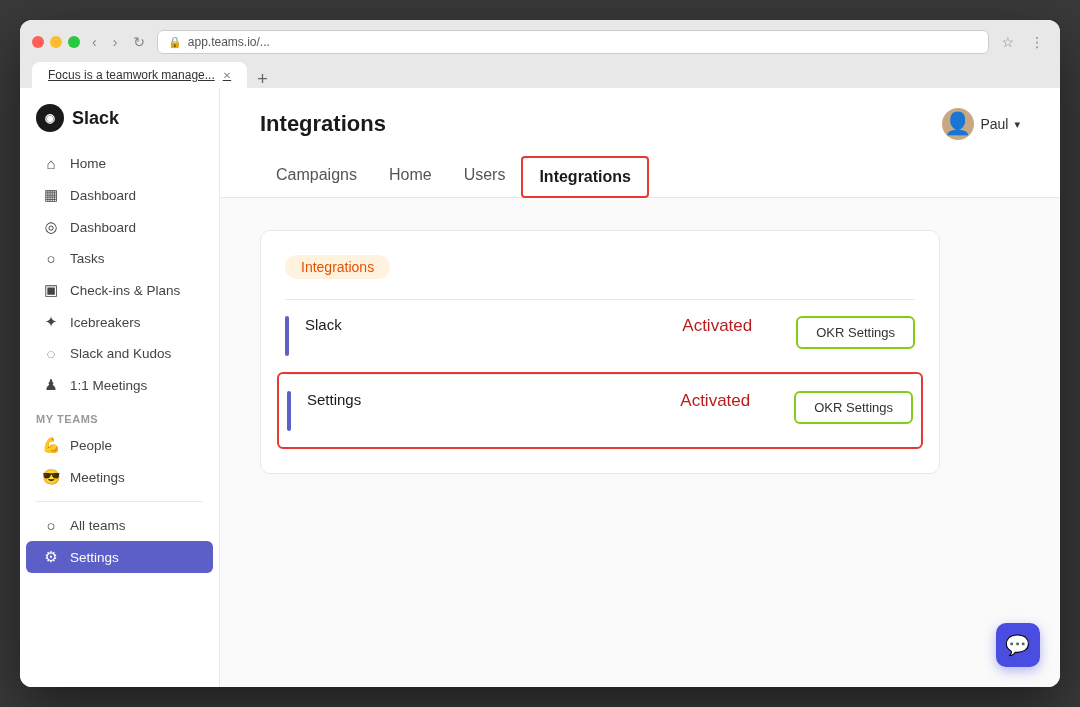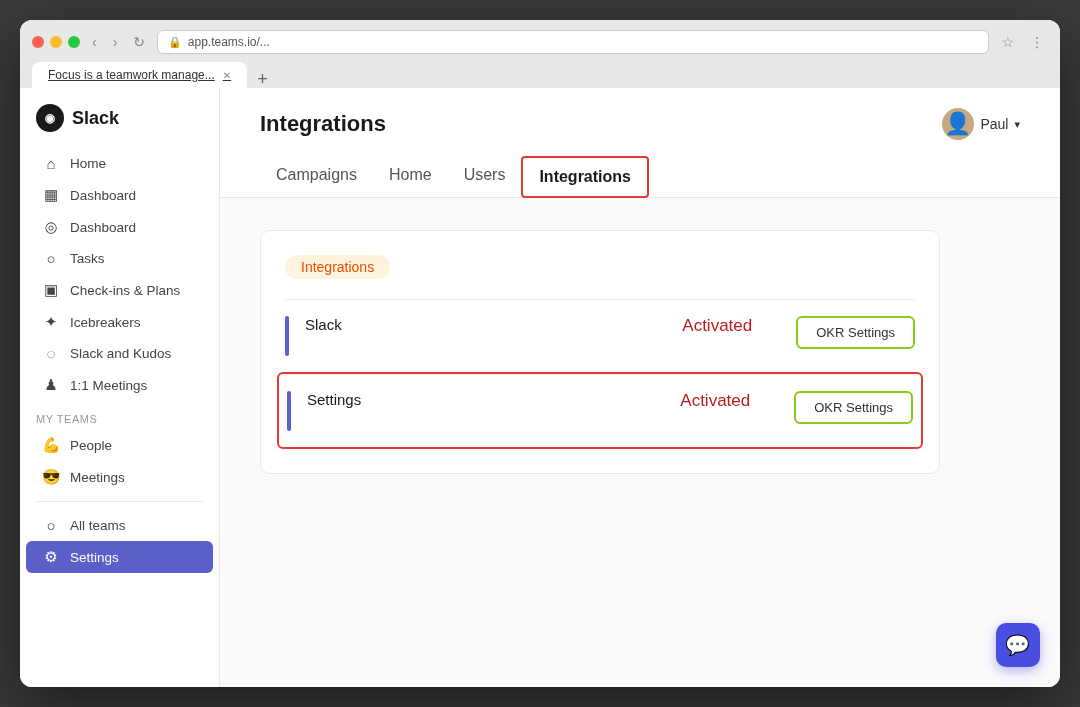--- a/index.html
+++ b/index.html
@@ -178,21 +178,21 @@
     }
 
     .sidebar-icon {
       font-size: 15px;
       width: 18px;
       text-align: center;
     }
 
     .sidebar-section-label {
       font-size: 11px;
-      font-weight: 400;
+      font-weight: 700;
       color: #999;
       padding: 12px 16px 4px;
       letter-spacing: 0.05em;
     }
 
     .sidebar-divider {
       height: 1px;
       background: #e8e8e8;
       margin: 8px 16px;
     }

